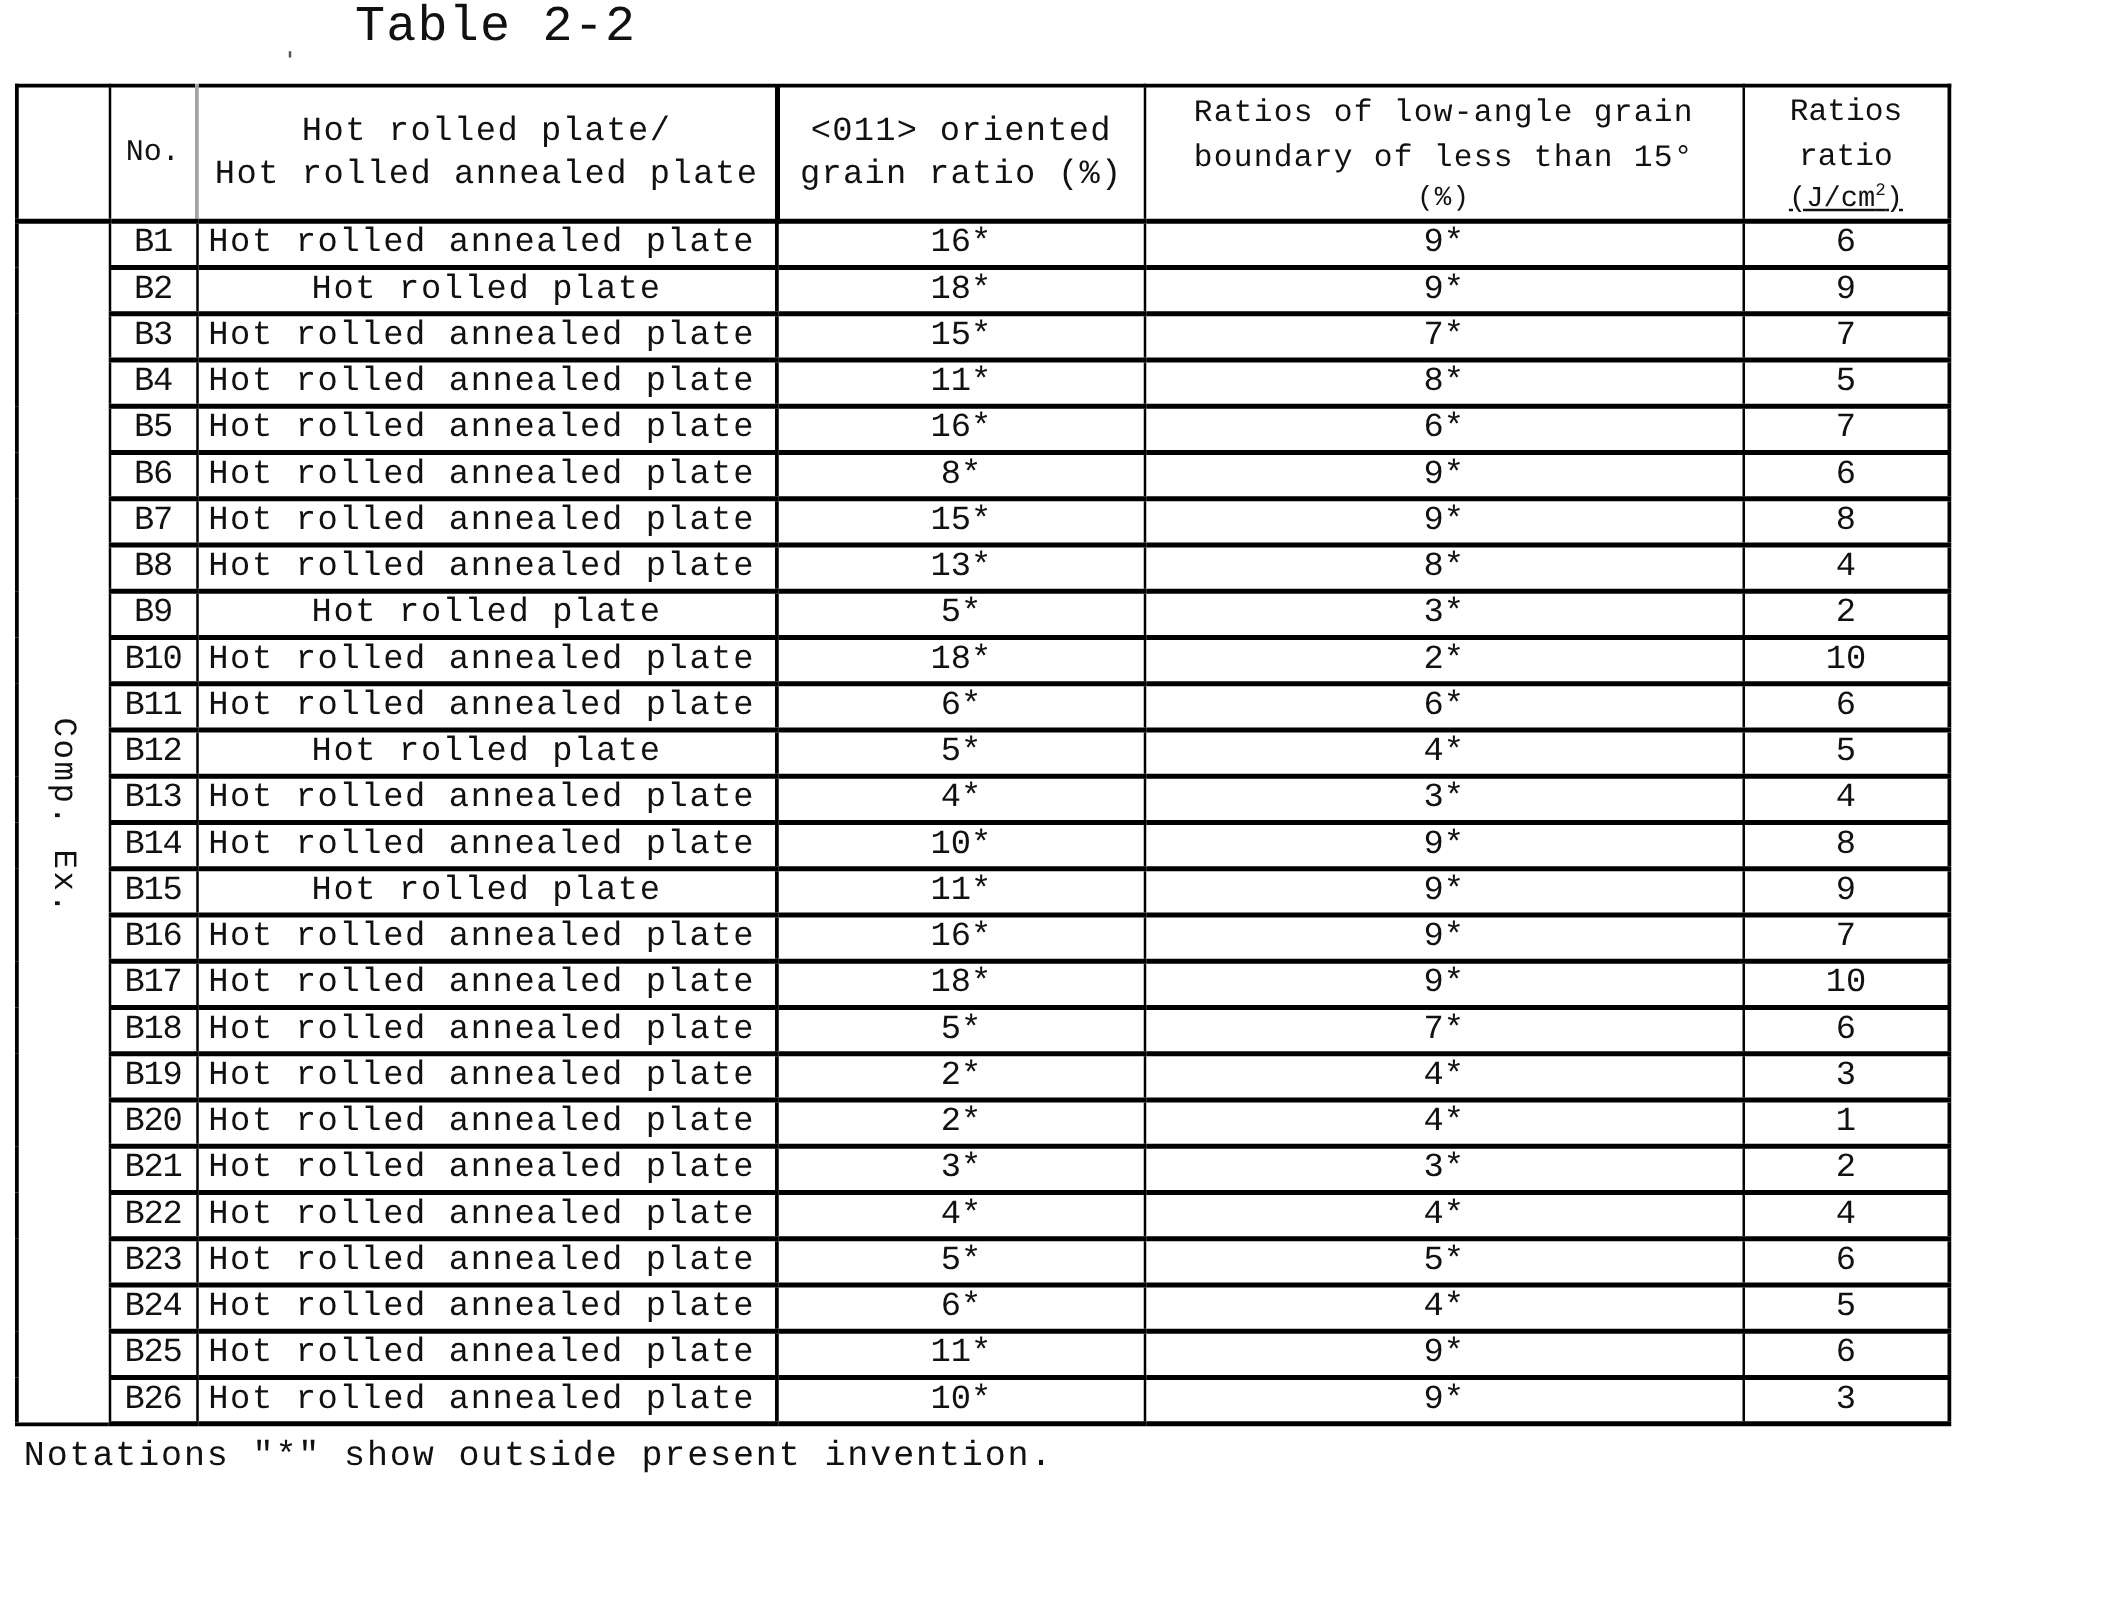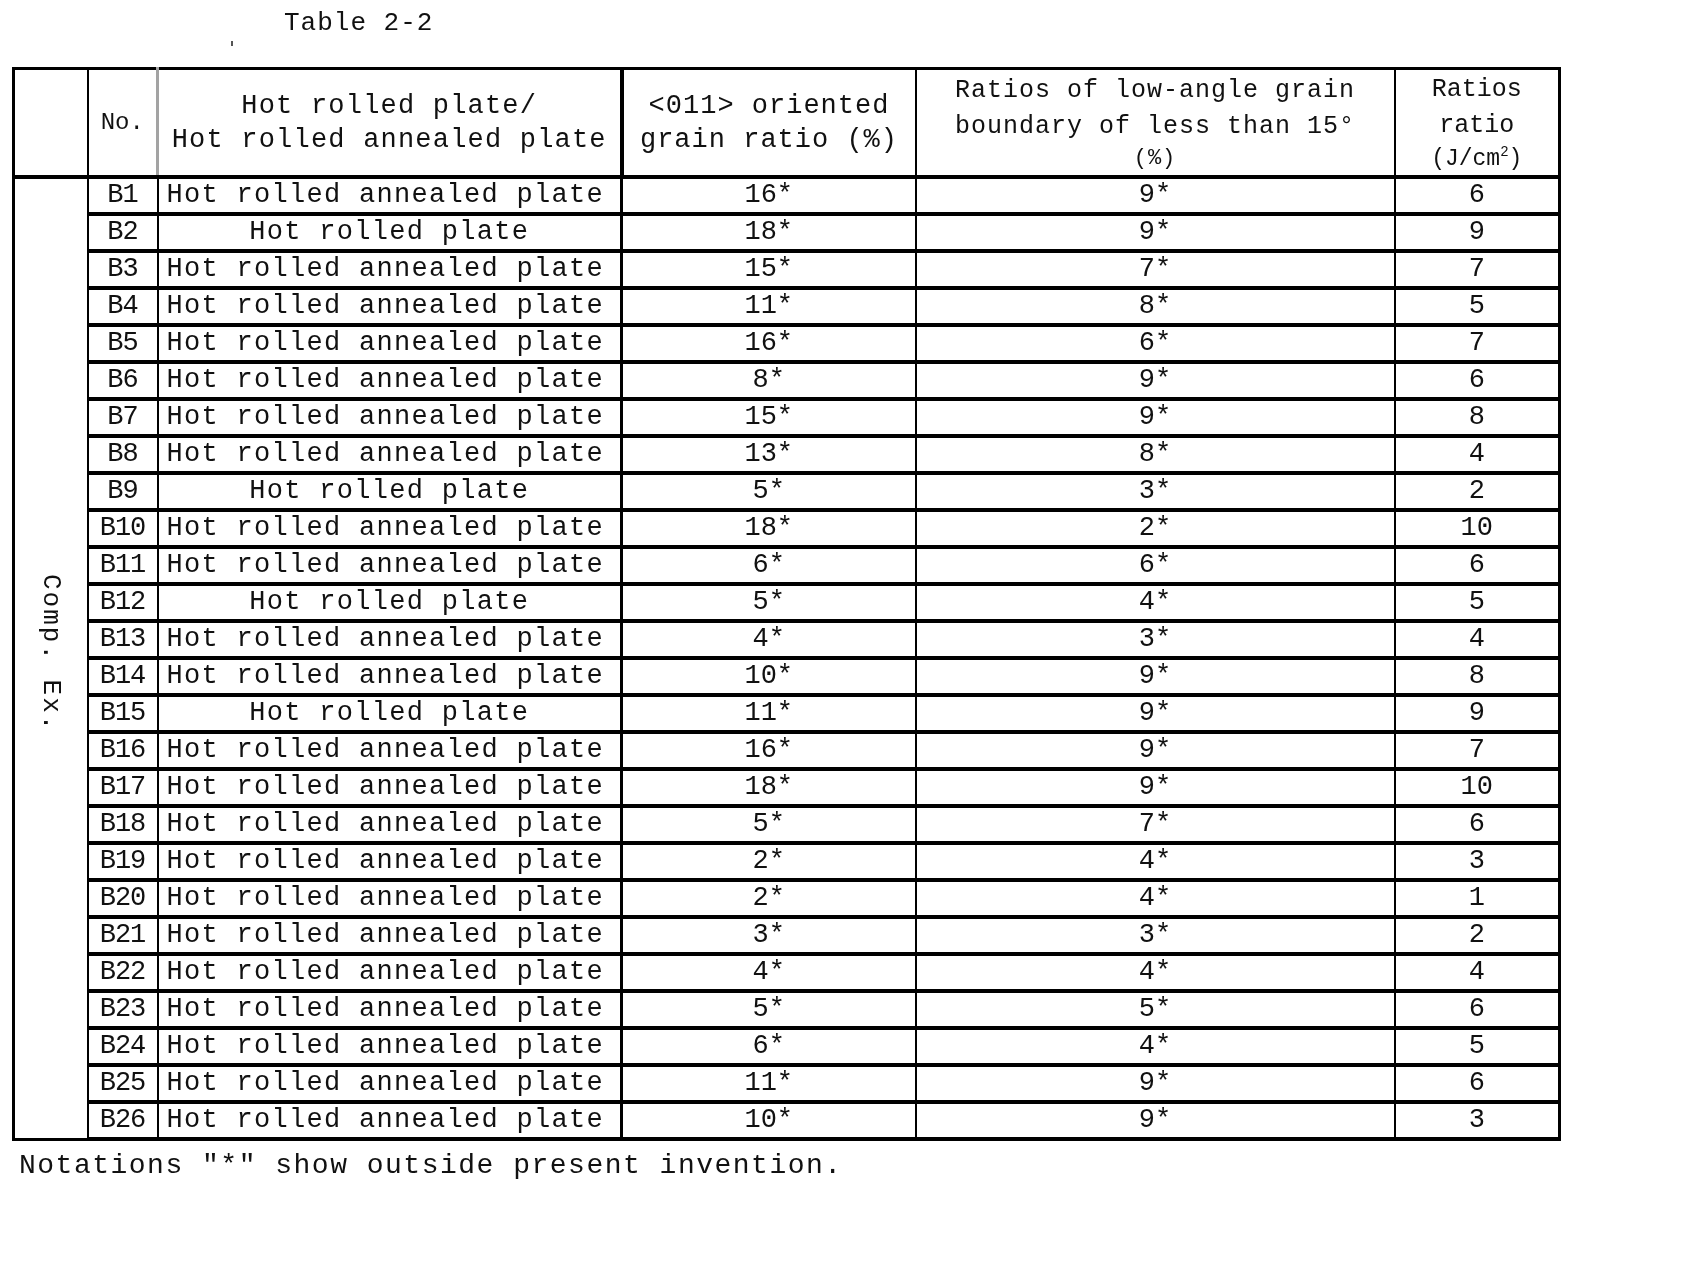--- a/index.html
+++ b/index.html
@@ -12,21 +12,21 @@
       height: 1287px;
       position: relative;
       overflow: hidden;
       font-family: "Liberation Mono", "DejaVu Sans Mono", monospace;
       color: #111111;
     }
     .title {
       position: absolute;
       left: 284px;
       top: 0px;
-      font-size: 26px;
+      font-size: 40px;
       line-height: 46px;
       letter-spacing: 1px;
       white-space: nowrap;
     }
     .speck {
       position: absolute;
       left: 231px;
       top: 41px;
       width: 2px;
       height: 5px;
@@ -139,21 +139,21 @@
         <div>grain ratio (%)</div>
       </th>
       <th class="small-head" style="letter-spacing:1px;margin-left:42px;">
         <div>Ratios of low-angle grain</div>
         <div>boundary of less than 15°</div>
         <div style="font-size:22px;line-height:28px;">(%)</div>
       </th>
       <th class="small-head">
         <div>Ratios</div>
         <div>ratio</div>
-        <div style="font-size:23px;line-height:30px;">
+        <div style="font-size:23px;line-height:30px;text-decoration:underline;">
           <span>(J/cm</span><sup>2</sup><span>)</span>
         </div>
       </th>
     </tr>
   </thead>
   <tbody id="table-body">
   <tr>
         <td class="group-cell" rowspan="26" style="border-bottom: 3px solid rgb(0, 0, 0);"><span class="vertical-label">Comp. Ex.</span></td>
         <td class="no-cell">B1</td>
         <td class="plate-cell left-align">Hot rolled annealed plate</td>

